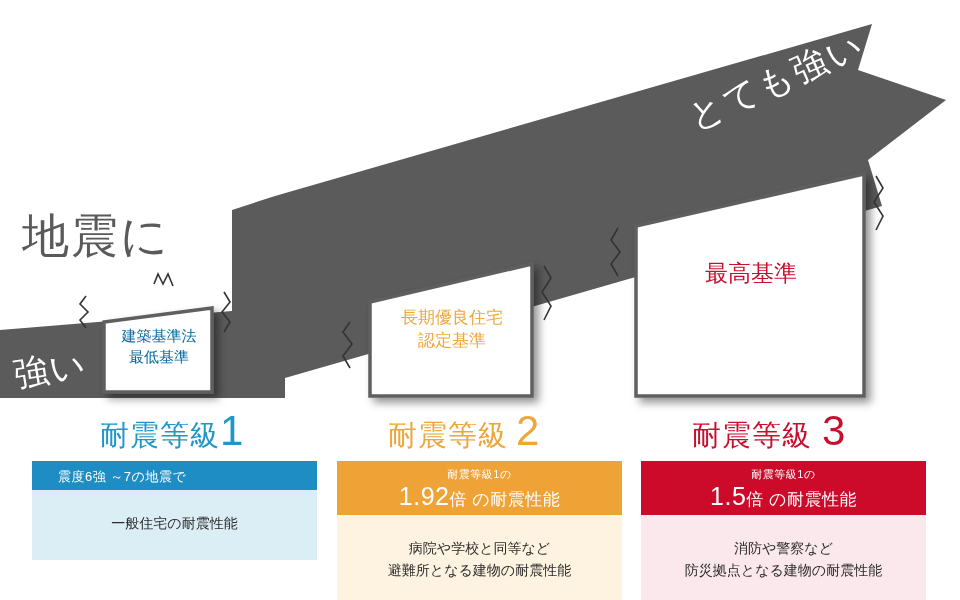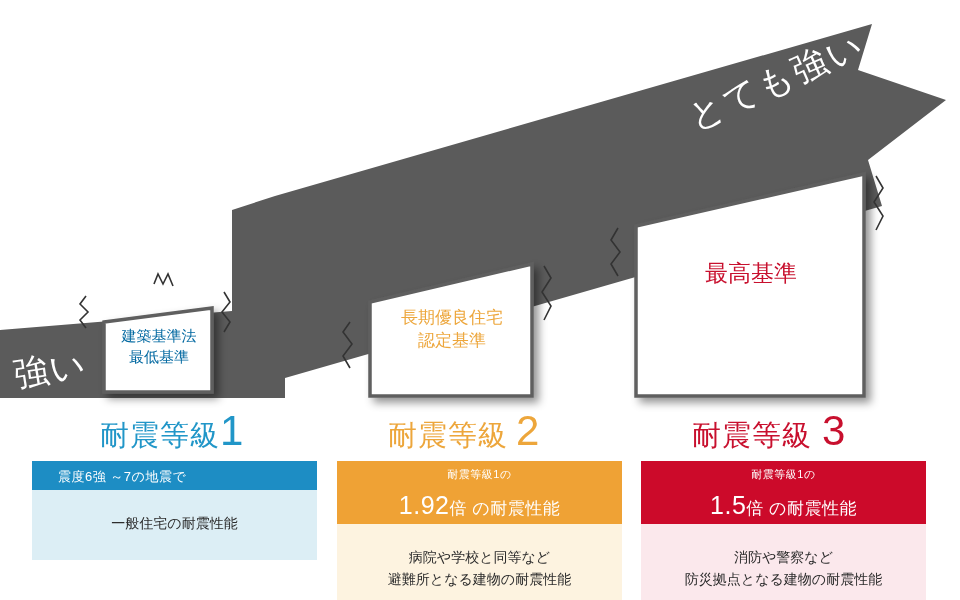--- a/index.html
+++ b/index.html
@@ -113,21 +113,21 @@
     display: block;
     font-size: 16px;
     line-height: 1.5;
     letter-spacing: 0.5px;
   }
   .panel-head .ph-sup {
     display: block;
     font-size: 11px;
     line-height: 1.2;
     letter-spacing: 0.5px;
-    margin-bottom: 10px;
+    margin-bottom: 1px;
   }
   .panel-head .ph-big {
     display: block;
     font-size: 25px;
     line-height: 1.15;
     letter-spacing: 0.5px;
   }
   .panel-head .ph-big .unit { font-size: 17px; }
   .panel-body {
     text-align: center;
@@ -162,20 +162,21 @@
              L 285,378
              L 285,398
              L 0,398
              Z"></path>
   </svg>
 
   <span class="arrow-word" id="word-strong">強い</span>
 
   <span class="arrow-word" id="word-verystrong">とても強い</span>
 
+  <div id="heading-jishin" style="color: rgb(90, 90, 90);">地震に</div>
 
   <div class="house" id="house-1" style="left:100px; top:288px; width:118px; height:108px;">
     <svg class="house-svg" width="118" height="108" viewBox="0 0 118 108">
       <polygon points="4,34 112,20 112,104 4,104" fill="#ffffff" stroke="#5f5f5f" stroke-width="3.5" filter="url(#boxshadow)"></polygon>
       <polyline points="-14,8 -20,16 -12,24 -20,32 -14,40" fill="none" stroke="#333333" stroke-width="1.6"></polyline>
       <polyline points="54,-4 58,-14 63,-4 68,-14 73,-2" fill="none" stroke="#333333" stroke-width="1.6"></polyline>
       <polyline points="124,4 130,14 122,24 130,34 124,44" fill="none" stroke="#333333" stroke-width="1.6"></polyline>
     </svg>
     <div class="house-text" style="top: 38px; font-size: 15px; color: #0369a1;">建築基準法
 最低基準</div>

